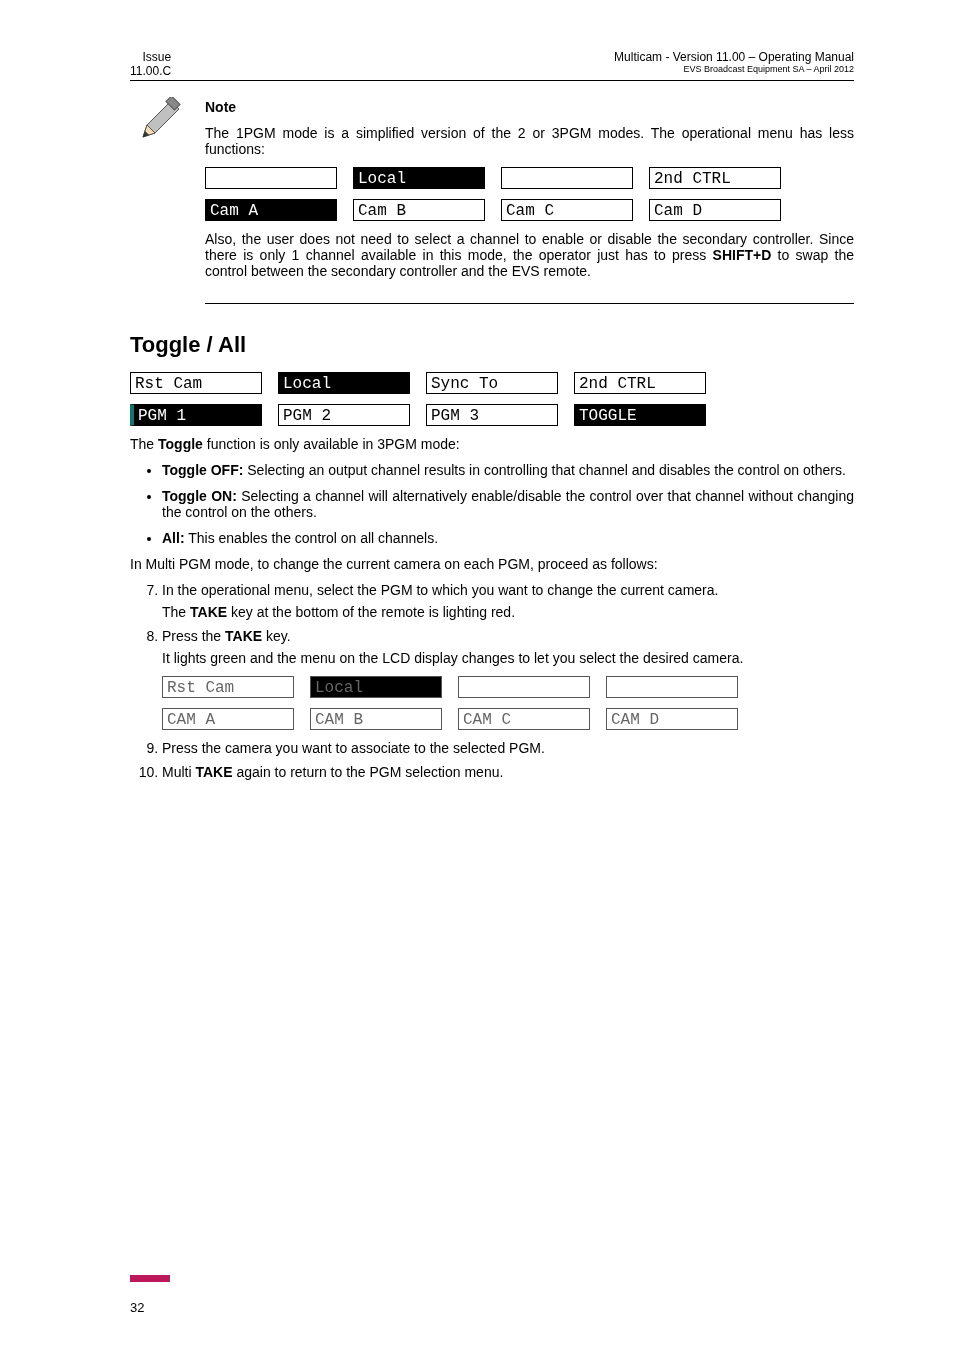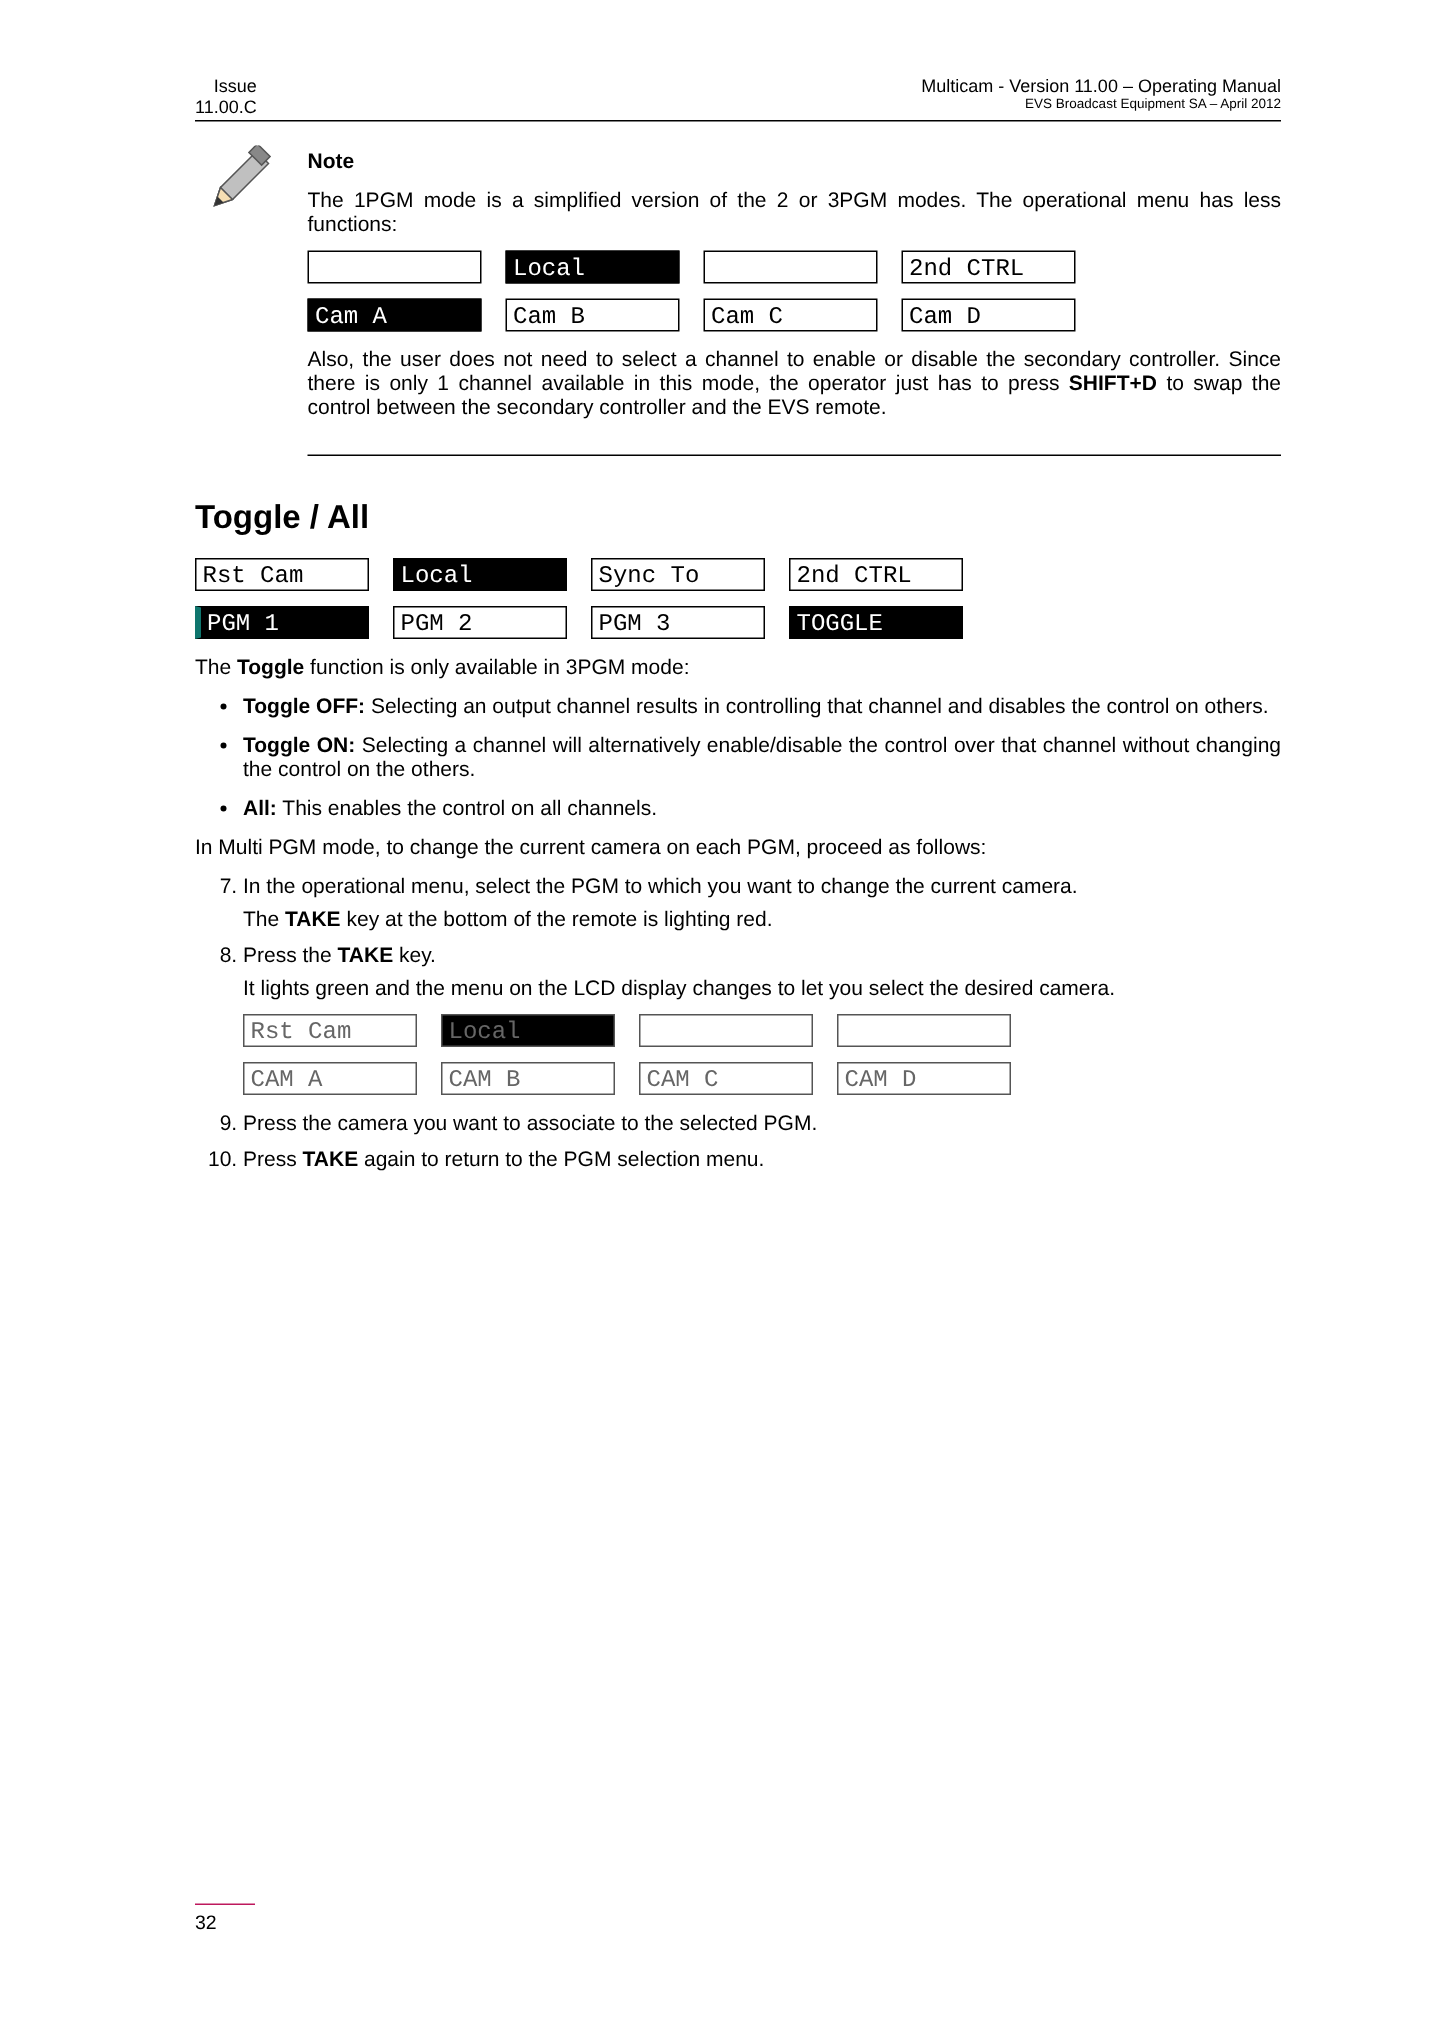--- a/index.html
+++ b/index.html
@@ -50,21 +50,21 @@
 
   .lcd-row {
     display: flex;
     gap: 16px;
     margin: 10px 0;
     font-family: "Courier New", monospace;
     font-size: 16px;
   }
   .lcd-cell {
     border: 1px solid #000;
-    width: 116px;
+    width: 132px;
     height: 22px;
     line-height: 22px;
     padding: 0 4px;
     box-sizing: border-box;
     white-space: nowrap;
     overflow: hidden;
   }
   .lcd-cell.inv {
     background: #000;
     color: #fff;
@@ -93,26 +93,26 @@
     padding-left: 32px;
     margin: 8px 0;
   }
   ol.steps li { margin-bottom: 8px; text-align: justify; }
   ol.steps li .sub-p { margin-top: 6px; }
 
   .step-lcd { margin-left: 32px; }
 
   .page-number {
     position: absolute;
-    bottom: 60px;
+    bottom: 34px;
     left: 130px;
     font-size: 13px;
-    border-top: 1px solid #be185d;
+    border-top: 7px solid #be185d;
     width: 40px;
-    padding-top: 4px;
+    padding-top: 18px;
   }
 
   b { font-weight: bold; }
 </style>
 </head>
 <body>
 
 <div class="page">
 
   <div class="header">
@@ -216,19 +216,19 @@
       <div class="lcd-cell">CAM C</div>
       <div class="lcd-cell">CAM D</div>
     </div>
   </div>
 
   <ol class="steps" start="9">
     <li>
       <span>Press the camera you want to associate to the selected PGM.</span>
     </li>
     <li>
-      <span>Press </span><b>TAKE</b><span> again to return to the PGM selection menu.</span>
+      <span>Multi </span><b>TAKE</b><span> again to return to the PGM selection menu.</span>
     </li>
   </ol>
 
   <div class="page-number">32</div>
 
 </div>
 
 </body></html>

